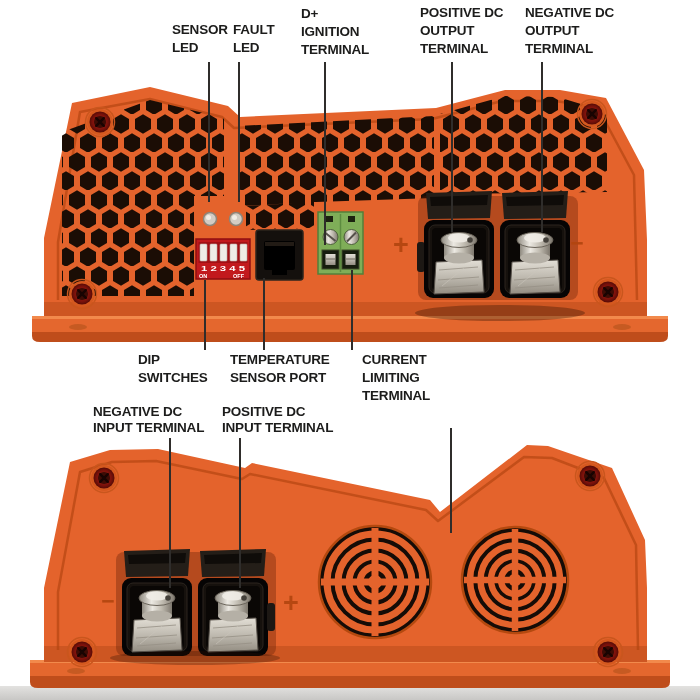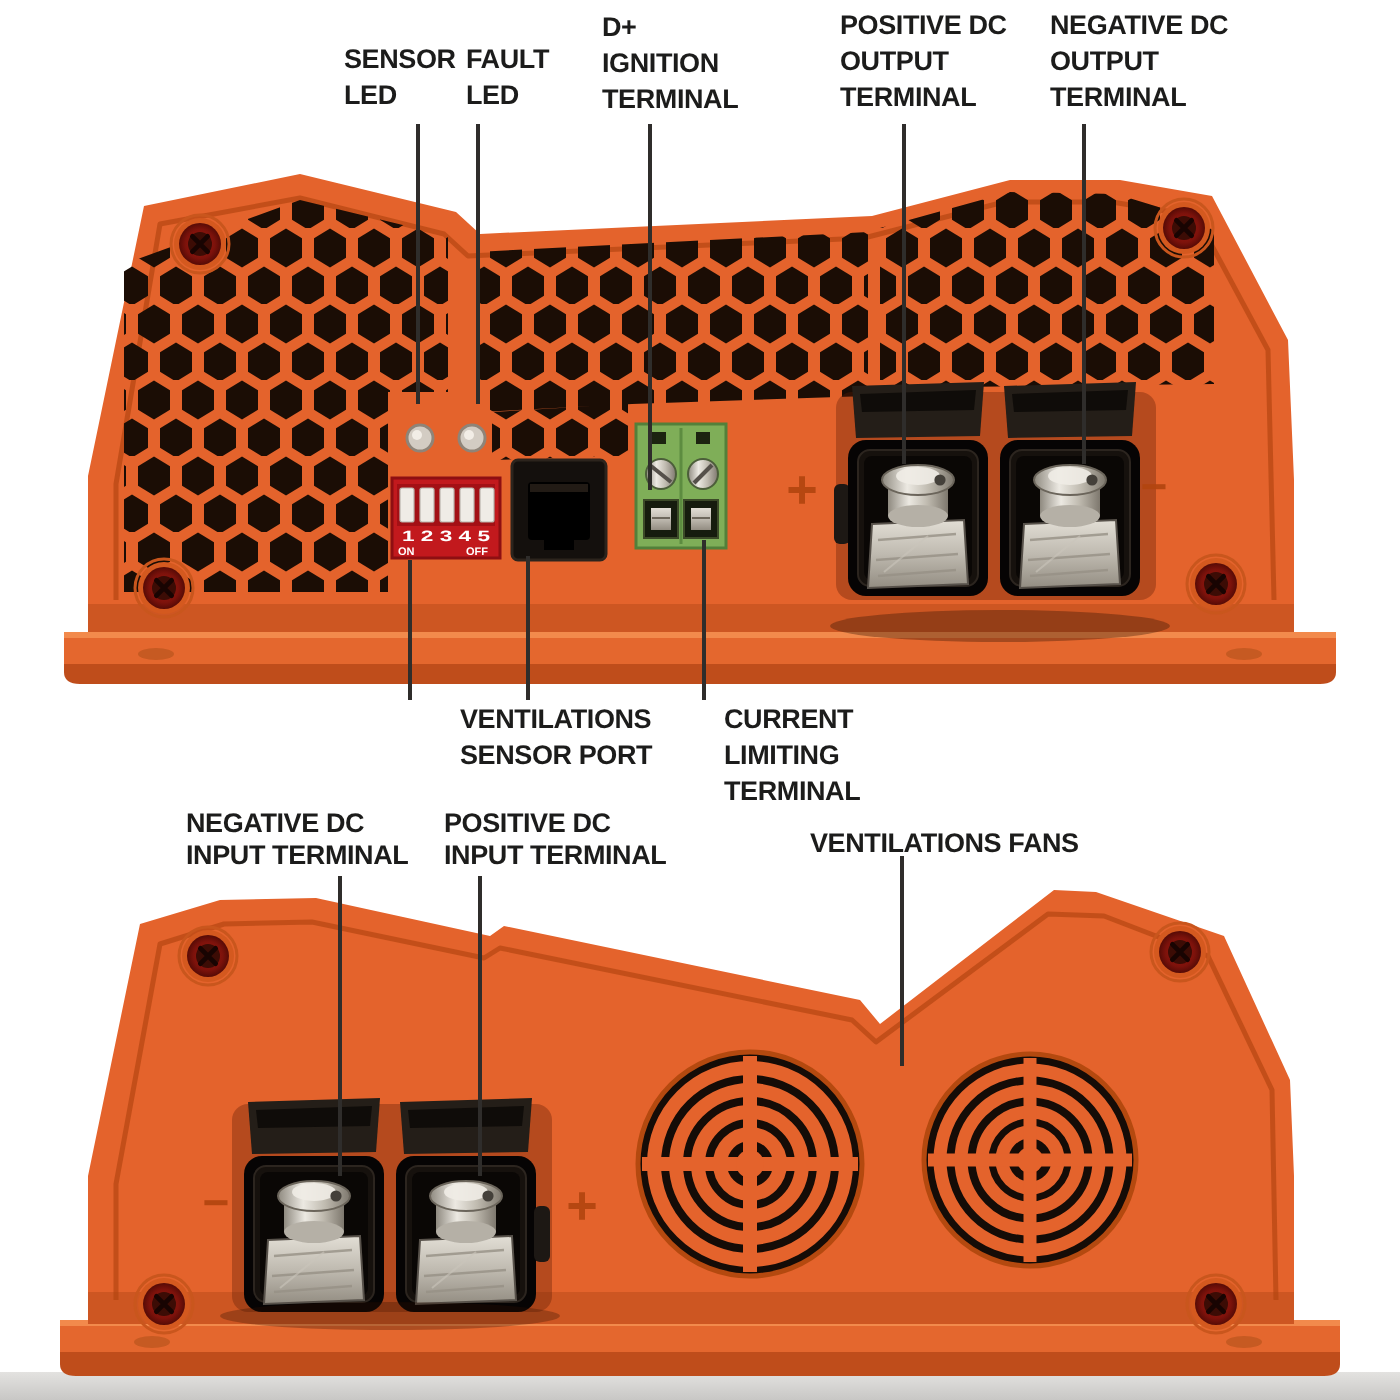--- a/index.html
+++ b/index.html
@@ -229,30 +229,31 @@
 LED</div>
 <div class="callout" style="left:301px;top:5px">D+
 IGNITION
 TERMINAL</div>
 <div class="callout" style="left:420px;top:4px">POSITIVE DC
 OUTPUT
 TERMINAL</div>
 <div class="callout" style="left:525px;top:4px">NEGATIVE DC
 OUTPUT
 TERMINAL</div>
-<div class="callout" style="left:230px;top:351px">VENTILATIONS
+<div class="callout" style="left:138px;top:351px">DIP
+SWITCHES</div>
+<div class="callout" style="left:230px;top:351px">TEMPERATURE
 SENSOR PORT</div>
 <div class="callout" style="left:362px;top:351px">CURRENT
 LIMITING
 TERMINAL</div>
 <div class="callout tight" style="left:93px;top:404px">NEGATIVE DC
 INPUT TERMINAL</div>
 <div class="callout tight" style="left:222px;top:404px">POSITIVE DC
 INPUT TERMINAL</div>
-<div class="callout" style="left:405px;top:413px">VENTILATIONS FANS</div>
 
 <div class="lead" style="left:208px;top:62px;height:140px"></div>
 <div class="lead" style="left:238px;top:62px;height:140px"></div>
 <div class="lead" style="left:324px;top:62px;height:183px"></div>
 <div class="lead" style="left:451px;top:62px;height:170px"></div>
 <div class="lead" style="left:541px;top:62px;height:170px"></div>
 <div class="lead" style="left:204px;top:280px;height:70px"></div>
 <div class="lead" style="left:263px;top:278px;height:72px"></div>
 <div class="lead" style="left:351px;top:270px;height:80px"></div>
 <div class="lead" style="left:169px;top:438px;height:150px"></div>

